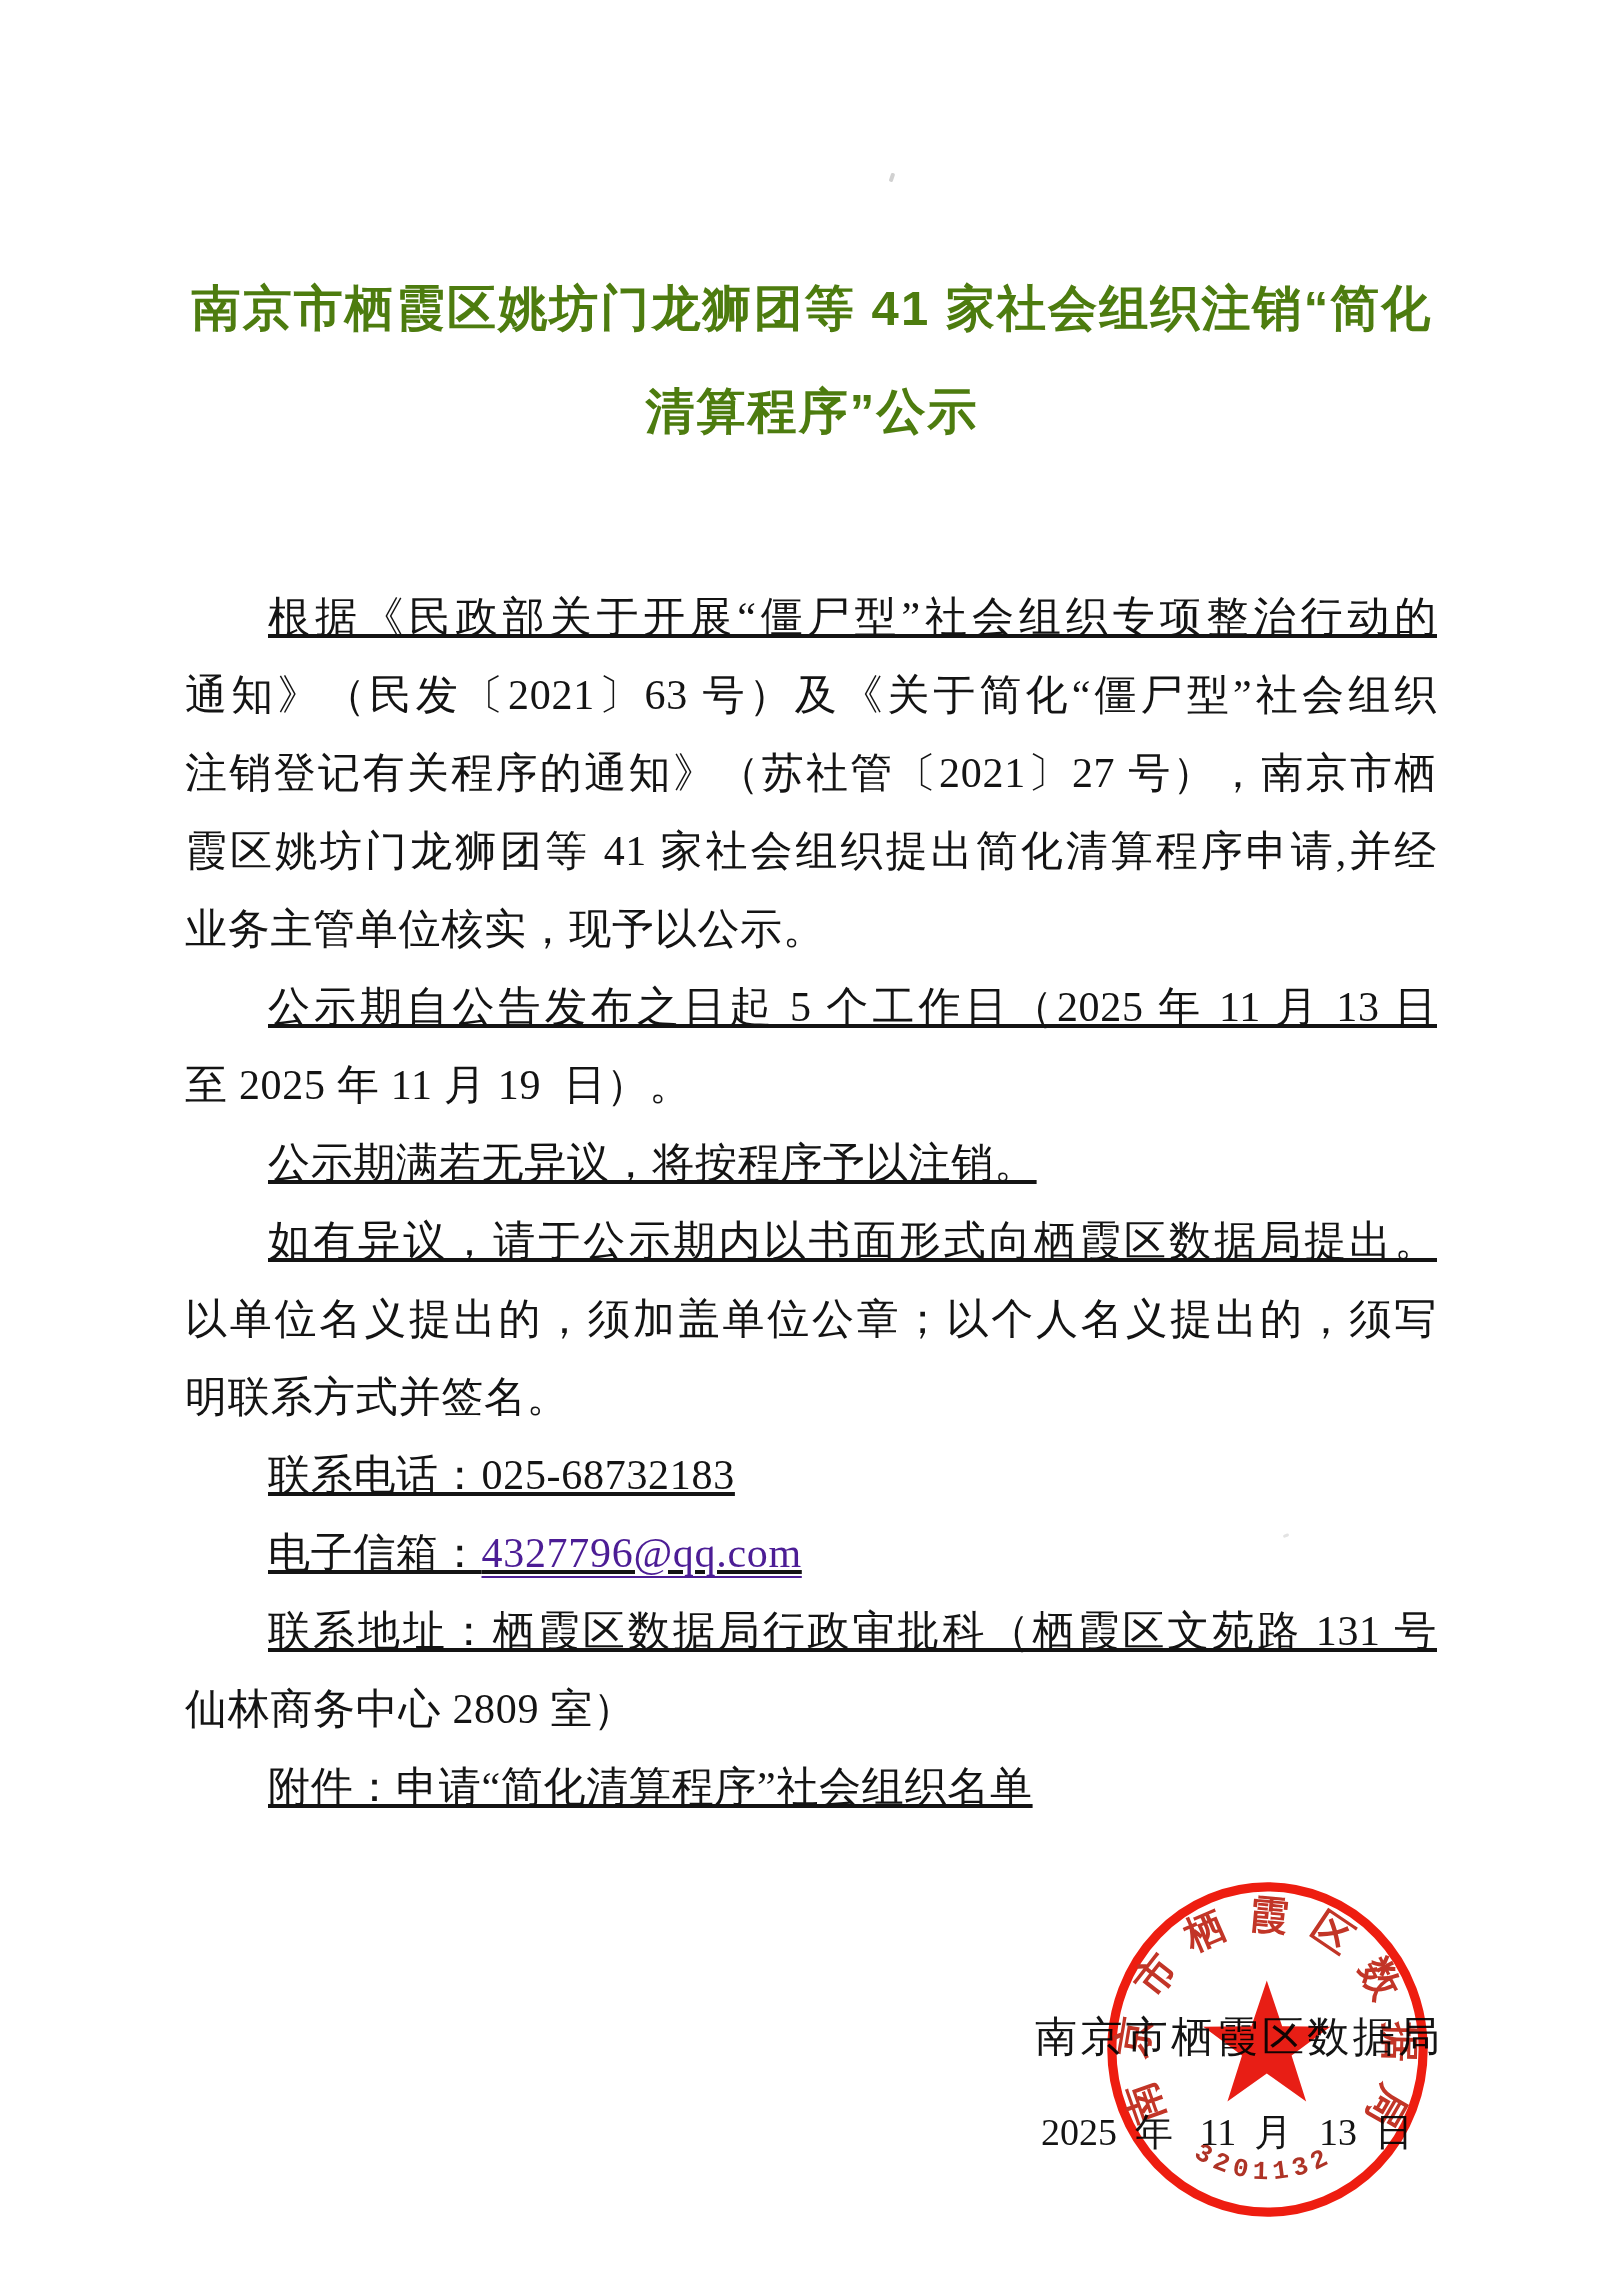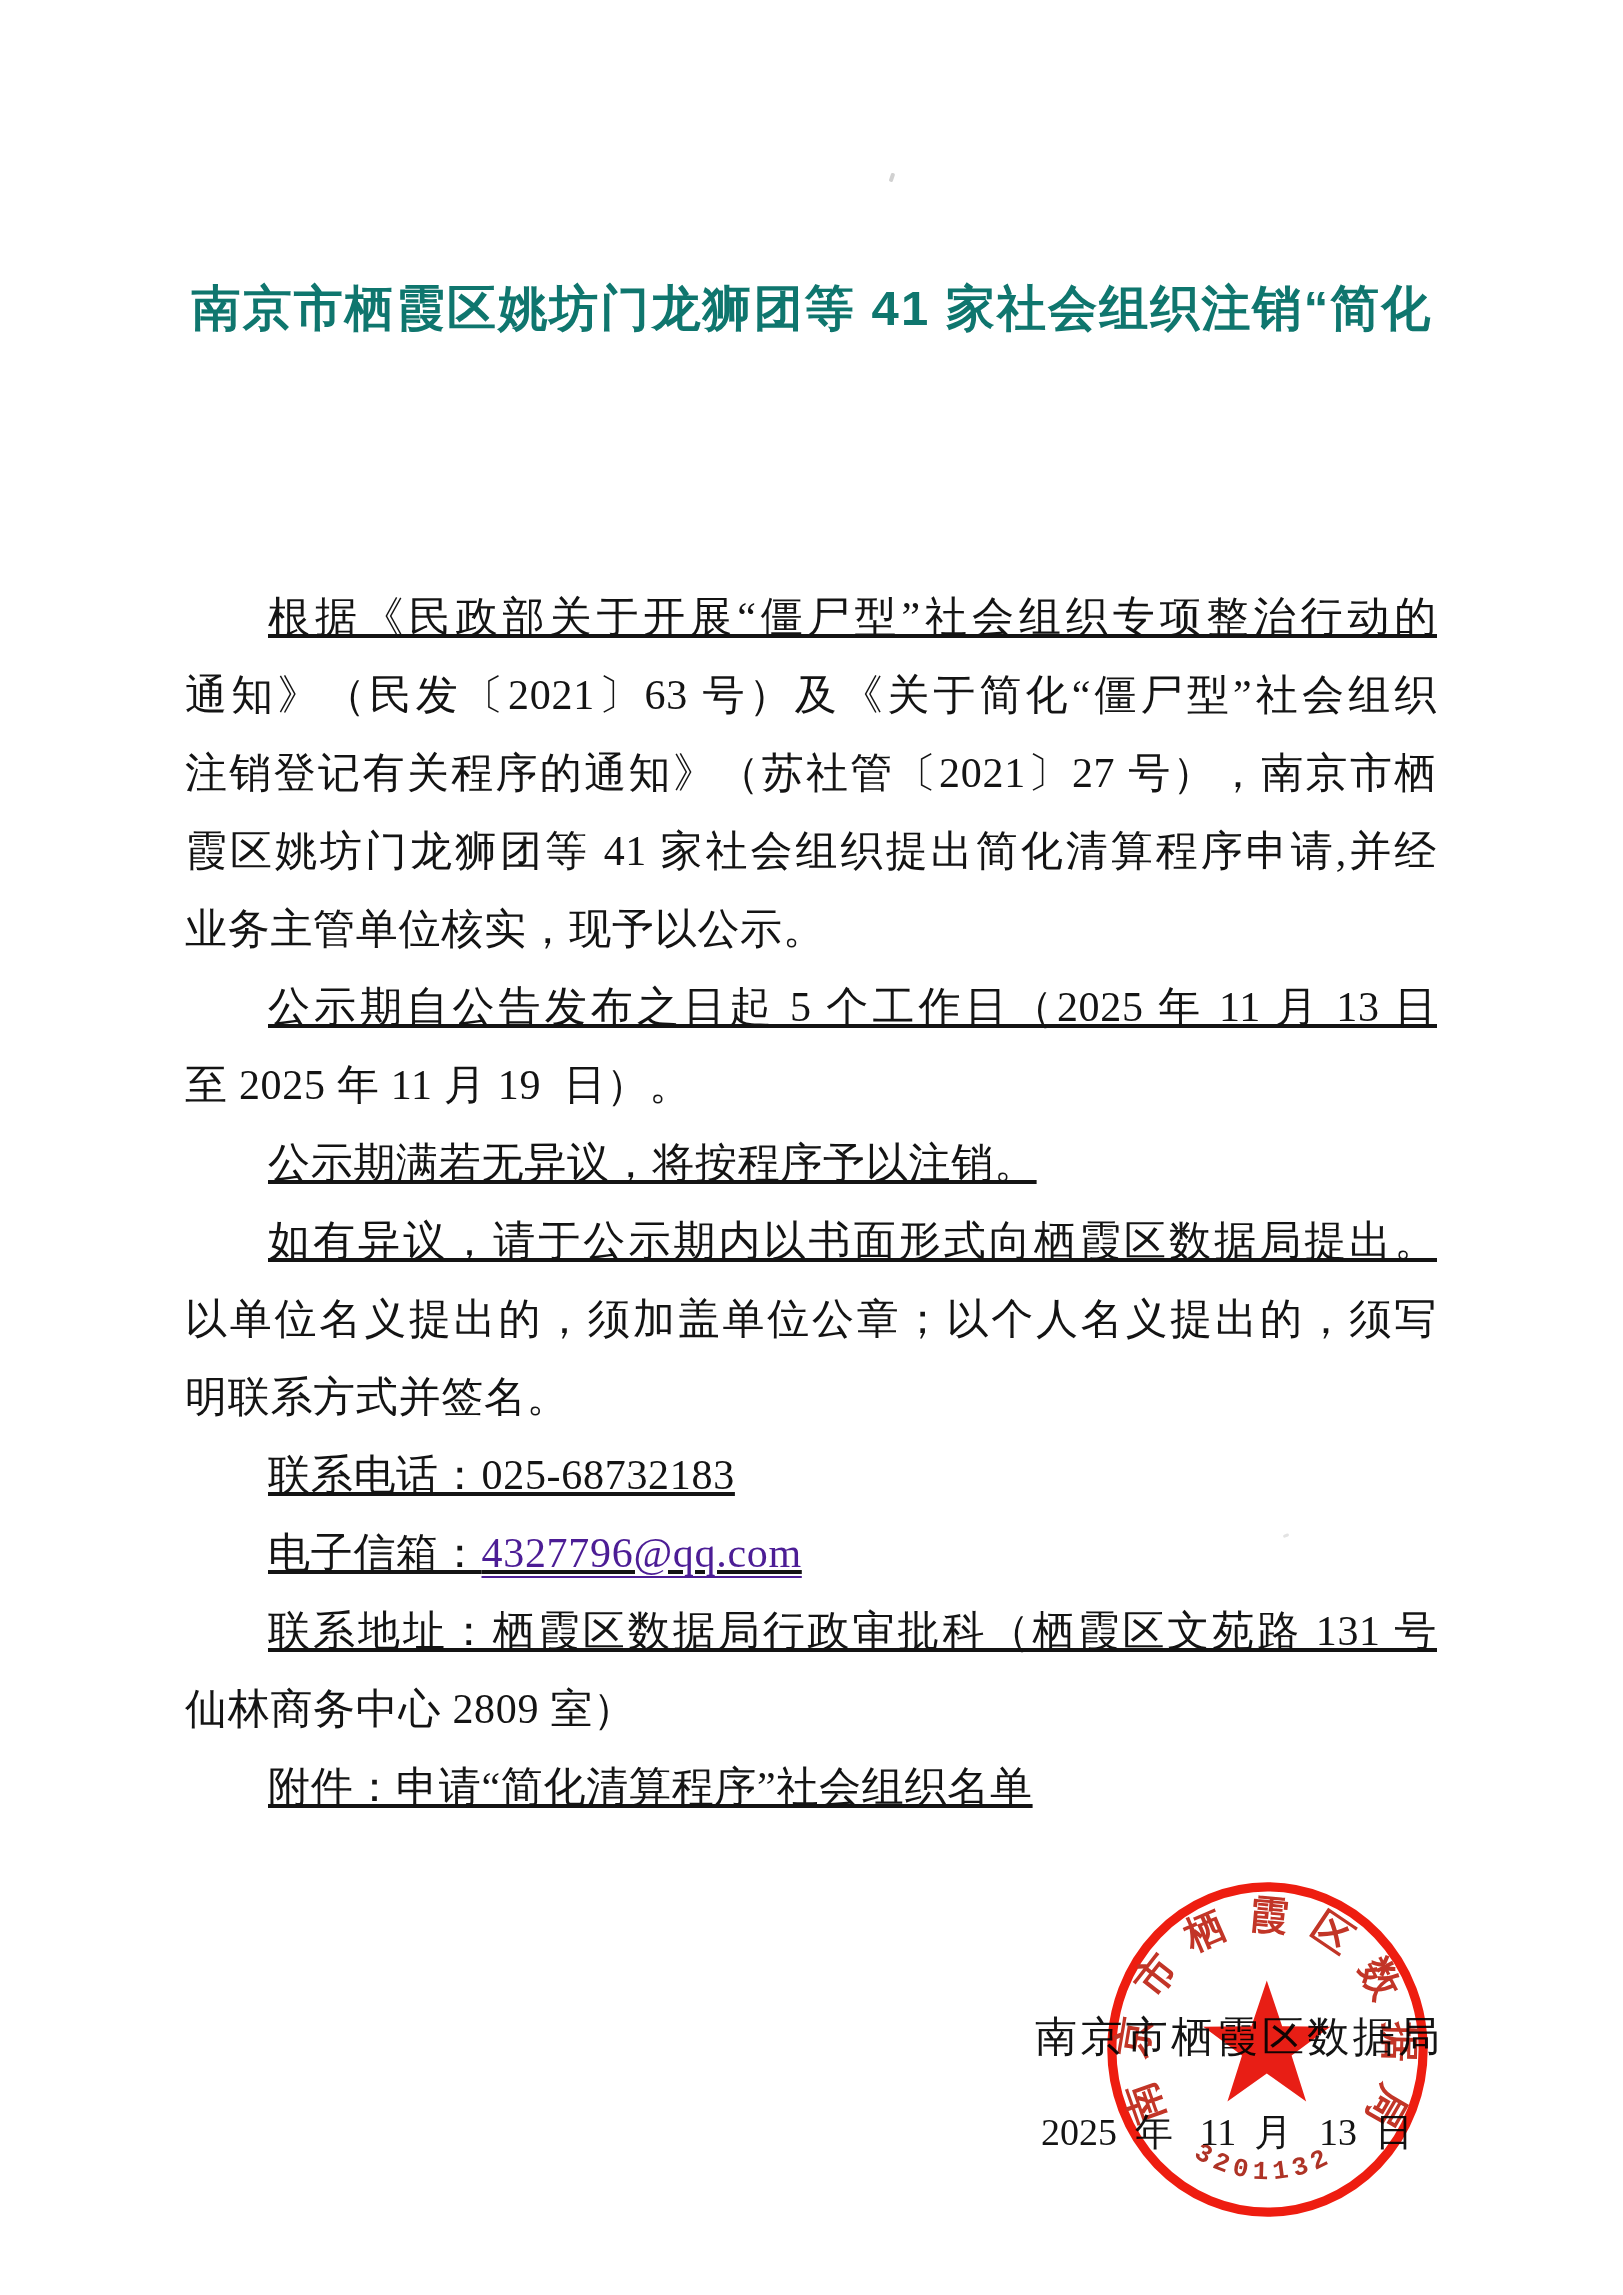--- a/index.html
+++ b/index.html
@@ -12,21 +12,21 @@
     color:#121212;
   }
   .doc-title{
     position:absolute;top:257px;left:0;right:0;
     text-align:center;
     font-family:"Liberation Sans", sans-serif;
     font-weight:700;
     font-size:49px;
     line-height:103px;
     letter-spacing:2.1px;
-    color:#0f766e;
+    color:#4d7c0f;
   }
   .body-text{
     position:absolute;top:578px;left:185px;width:1252px;
     font-size:42px;line-height:78px;
     letter-spacing:0.7px;
     color:#141414;
   }
   .bline{height:78px;white-space:pre-wrap;}
   .bline.indent{text-indent:83px;text-decoration:underline;}
   .bline.full{text-align:justify;text-align-last:justify;}
@@ -57,20 +57,21 @@
 </head>
 <body>
 
 <div class="page">
 
   <div class="speck speck1"></div>
   <div class="speck speck2"></div>
 
   <div class="doc-title">
     <div>南京市栖霞区姚坊门龙狮团等 41 家社会组织注销“简化</div>
+    <div>清算程序”公示</div>
   </div>
 
   <div class="body-text">
     <div class="bline indent full">根据《民政部关于开展“僵尸型”社会组织专项整治行动的</div>
     <div class="bline full">通知》（民发〔2021〕63 号）及《关于简化“僵尸型”社会组织</div>
     <div class="bline full">注销登记有关程序的通知》（苏社管〔2021〕27 号），南京市栖</div>
     <div class="bline full">霞区姚坊门龙狮团等 41 家社会组织提出简化清算程序申请,并经</div>
     <div class="bline">业务主管单位核实，现予以公示。</div>
     <div class="bline indent full">公示期自公告发布之日起 5 个工作日（2025 年 11 月 13 日</div>
     <div class="bline">至 2025 年 11 月 19  日）。</div>

